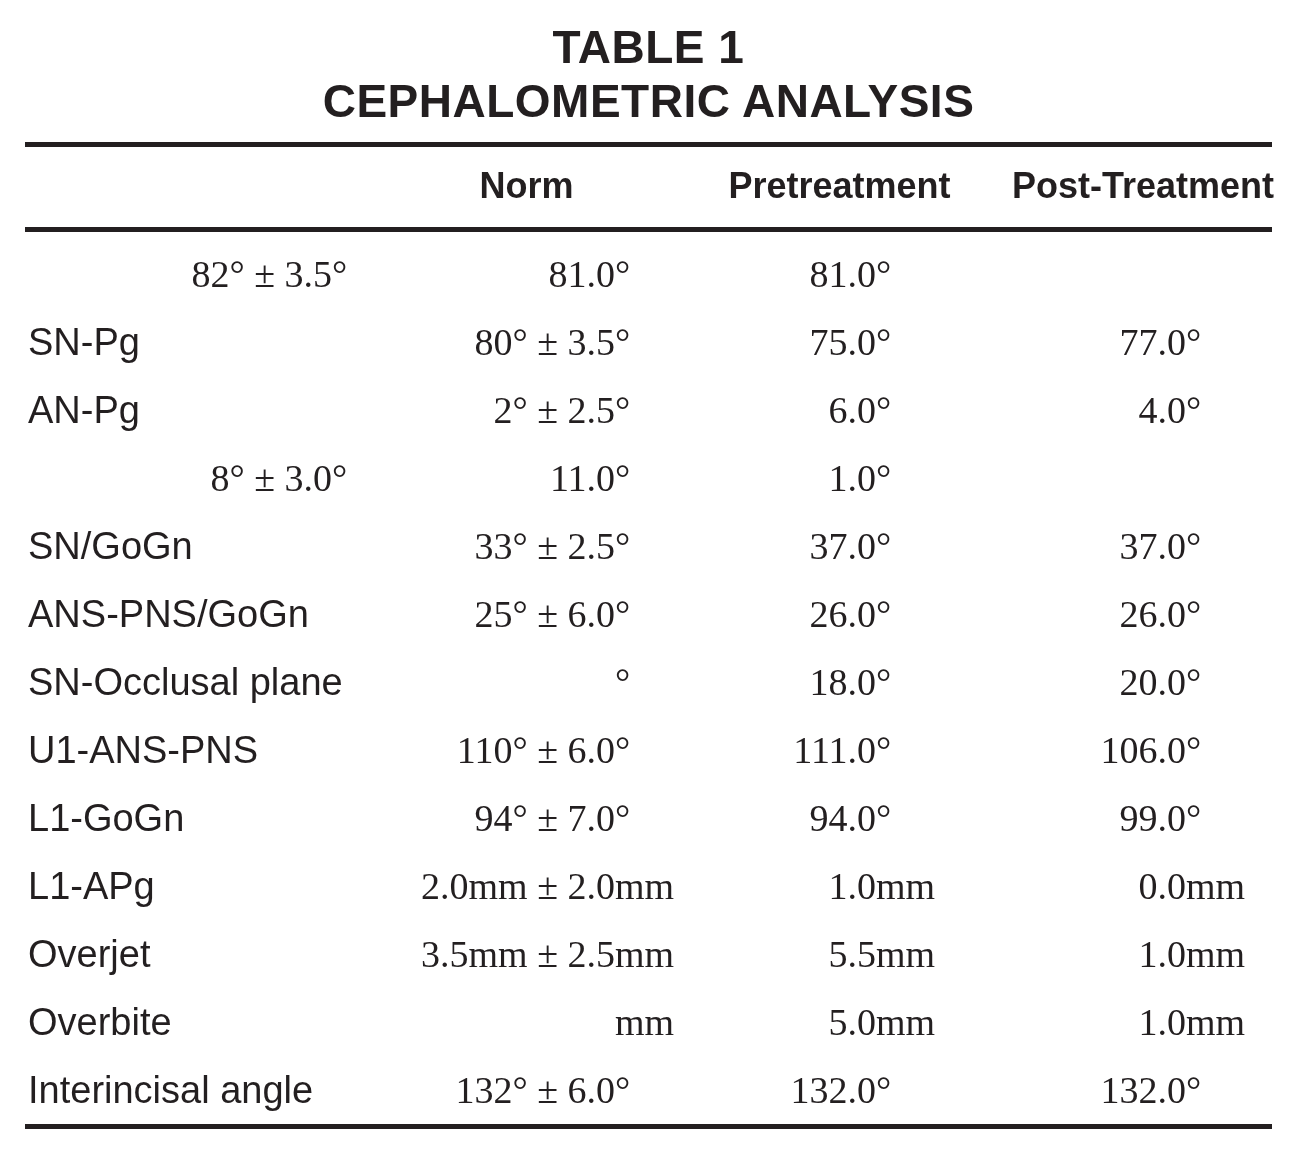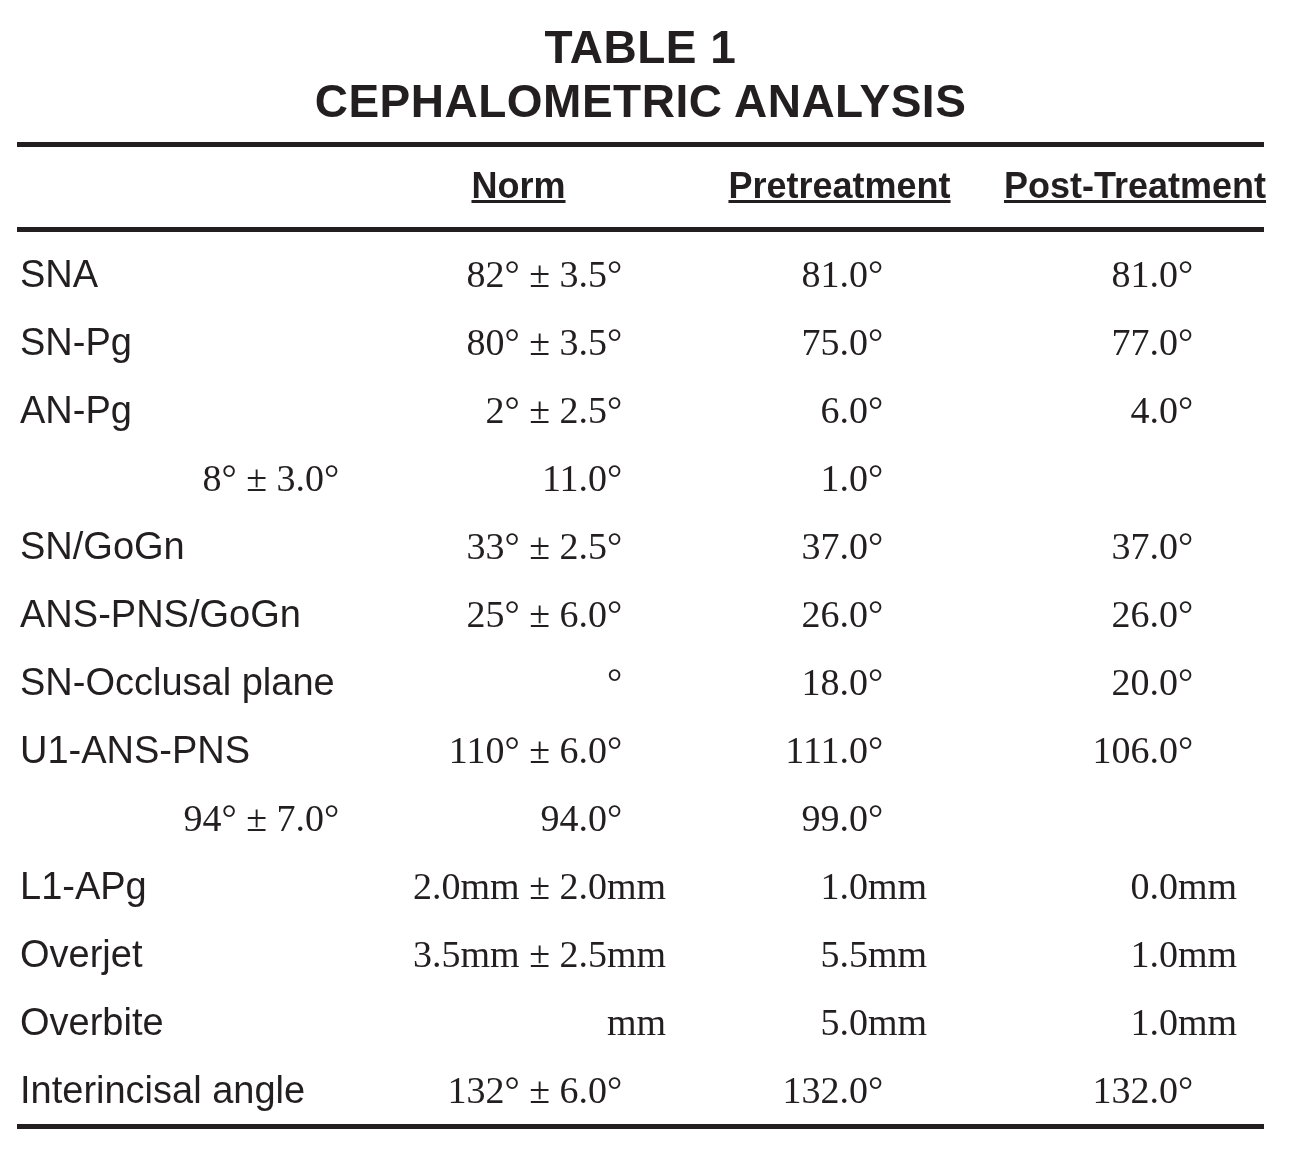--- a/index.html
+++ b/index.html
@@ -9,21 +9,21 @@
   }
   body {
     width: 1290px;
     height: 1162px;
     overflow: hidden;
     font-family: "Liberation Sans", sans-serif;
     color: #231f20;
     -webkit-font-smoothing: antialiased;
   }
   .page {
-    padding: 20px 0 0 17px;
+    padding: 20px 0 0 25px;
   }
   .title-block {
     width: 1247px;
     text-align: center;
     font-weight: 700;
     font-size: 46px;
     line-height: 54px;
     letter-spacing: 0.5px;
     margin-bottom: 14px;
   }
@@ -35,29 +35,28 @@
   .grid {
     display: grid;
     grid-template-columns: 370px 283px 261px 310px;
     width: 1224px;
   }
   .header-row {
     padding: 20px 0 22px 0;
     font-weight: 700;
     font-size: 36px;
     line-height: 38px;
-    text-decoration: underline;
   }
   .header-cell {
     text-align: center;
     position: relative;
     white-space: nowrap;
   }
   .h-norm { left: -10px; }
-  .h-pre  { left: 39px; }
+  .h-pre  { left: 31px; }
   .h-post { left: 49px; }
   .tbody {
     padding-top: 8px;
   }
   .trow {
     height: 68px;
     align-items: center;
     font-size: 38px;
     line-height: 42px;
   }
@@ -96,21 +95,20 @@
     <div class="header-cell"></div>
     <div class="header-cell h-norm">Norm</div>
     <div class="header-cell h-pre">Pretreatment</div>
     <div class="header-cell h-post">Post-Treatment</div>
   </div>
 
   <div class="rule"></div>
 
   <div class="tbody">
   <div class="grid trow">
-    <div class="cell-label">SNA</div>
     <div class="cell-val">
           <span class="num">82° ± 3.5</span>
           <span class="unit">°</span>
         </div>
     <div class="cell-val">
           <span class="num">81.0</span>
           <span class="unit">°</span>
         </div>
     <div class="cell-val">
           <span class="num">81.0</span>
@@ -222,20 +220,21 @@
           <span class="num">111.0</span>
           <span class="unit">°</span>
         </div>
     <div class="cell-val">
           <span class="num">106.0</span>
           <span class="unit">°</span>
         </div>
   </div>
 
   <div class="grid trow">
+    <div class="cell-label">L1-GoGn</div>
     <div class="cell-val">
           <span class="num">94° ± 7.0</span>
           <span class="unit">°</span>
         </div>
     <div class="cell-val">
           <span class="num">94.0</span>
           <span class="unit">°</span>
         </div>
     <div class="cell-val">
           <span class="num">99.0</span>

